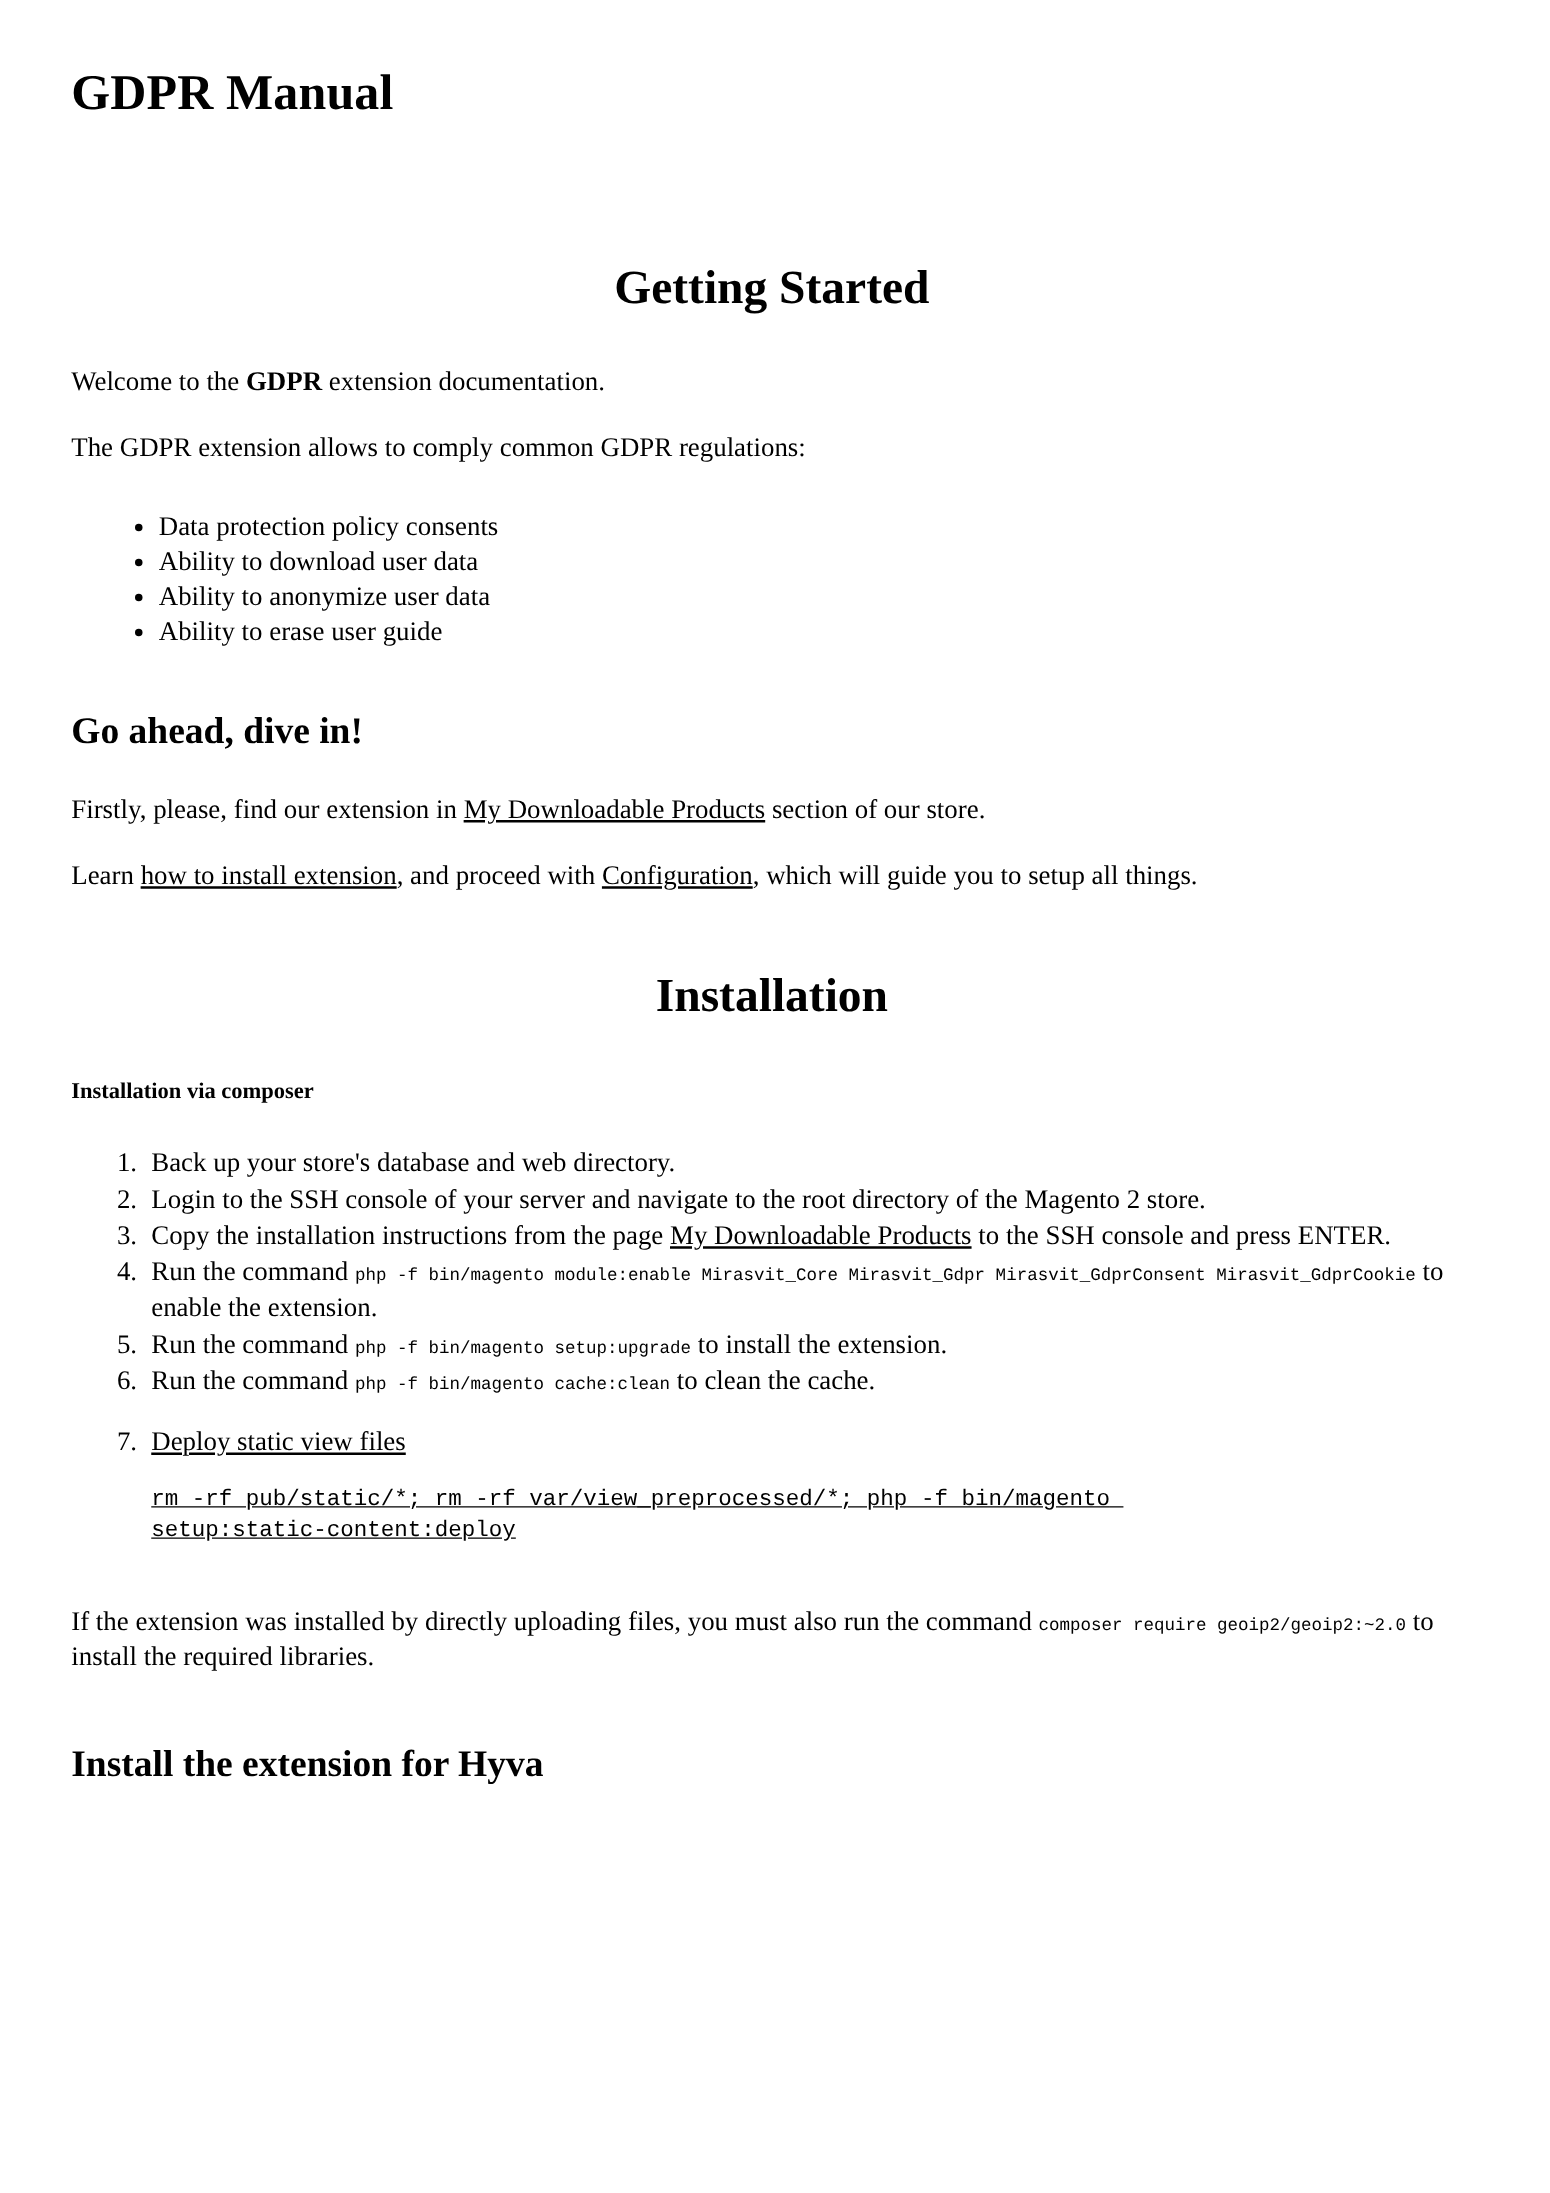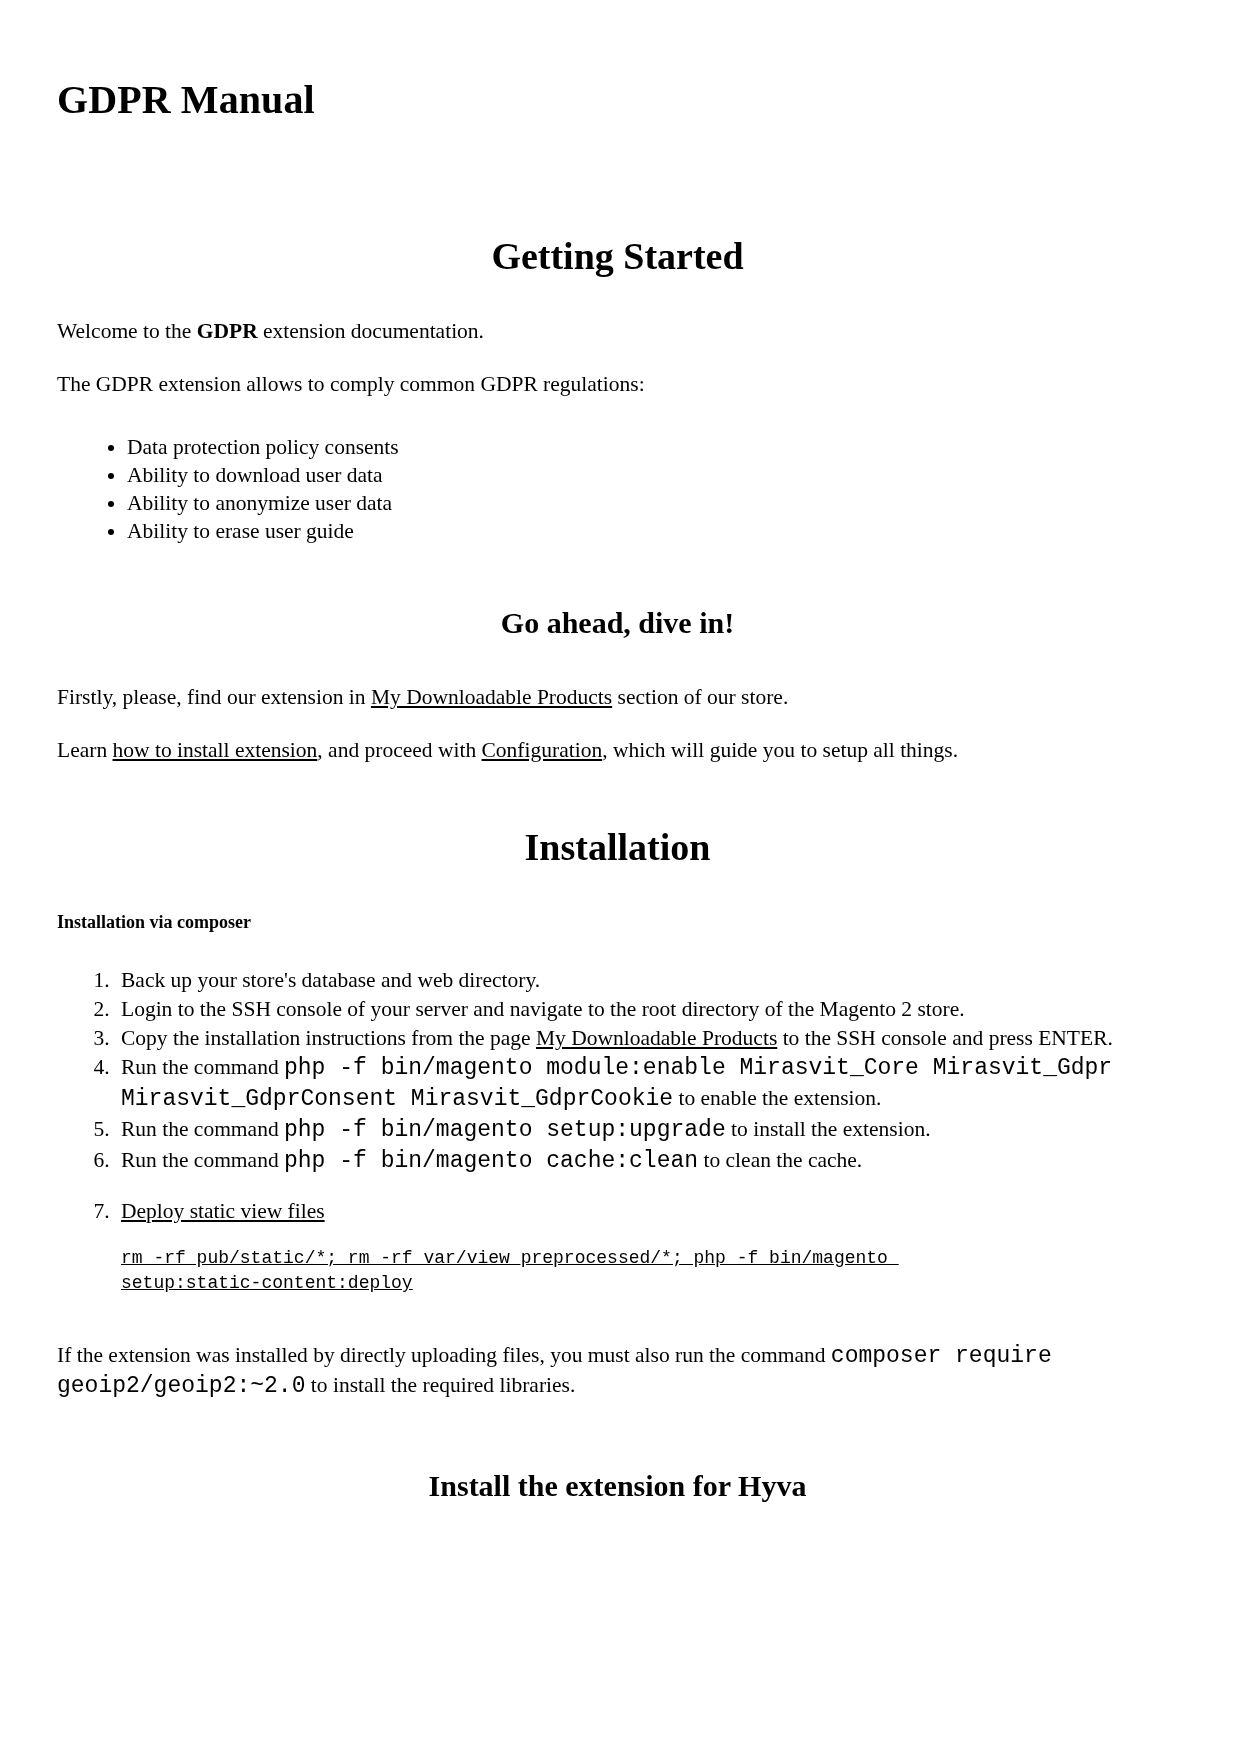--- a/index.html
+++ b/index.html
@@ -12,21 +12,21 @@
     width: 1240px;
     height: 1754px;
     font-family: "Liberation Serif", "DejaVu Serif", serif;
     color: #000000;
     overflow: hidden;
   }
   .page {
     box-sizing: border-box;
     width: 1240px;
     height: 1754px;
-    padding: 78px 62px 0 57px;
+    padding: 52px 62px 0 57px;
     position: relative;
   }
 
   
   .doc-title {
     font-size: 40px;
     font-weight: bold;
     line-height: 1.12;
     margin: 0 0 0 0;
     letter-spacing: 0.1px;
@@ -35,22 +35,21 @@
     font-size: 38px;
     font-weight: bold;
     line-height: 1.15;
     margin: 0;
     text-align: center;
   }
   .h2 {
     font-size: 30px;
     font-weight: bold;
     line-height: 1.15;
-    margin: 12px;
-    text-align: center;
+    margin: 0;
   }
   .h3 {
     font-size: 18px;
     font-weight: bold;
     line-height: 1.15;
     margin: 0;
   }
 
   
   .sp-title-to-h1 { height: 112px; }
@@ -99,21 +98,21 @@
     font-size: 21.5px;
     line-height: 1.35;
     margin: 0 0 0 0;
     padding-left: 6px;
   }
   ol.steps > li.spaced-item { margin-top: 20px; text-decoration: underline; }
 
   
   code, .code {
     font-family: "Liberation Mono", "DejaVu Sans Mono", monospace;
-    font-size: 23px;
+    font-size: 14px;
     letter-spacing: 0px;
   }
   pre.code-block {
     font-family: "Liberation Mono", "DejaVu Sans Mono", monospace;
     font-size: 18px;
     line-height: 1.42;
     margin: 0;
     padding: 0;
     white-space: pre-wrap;
     word-break: break-word;

